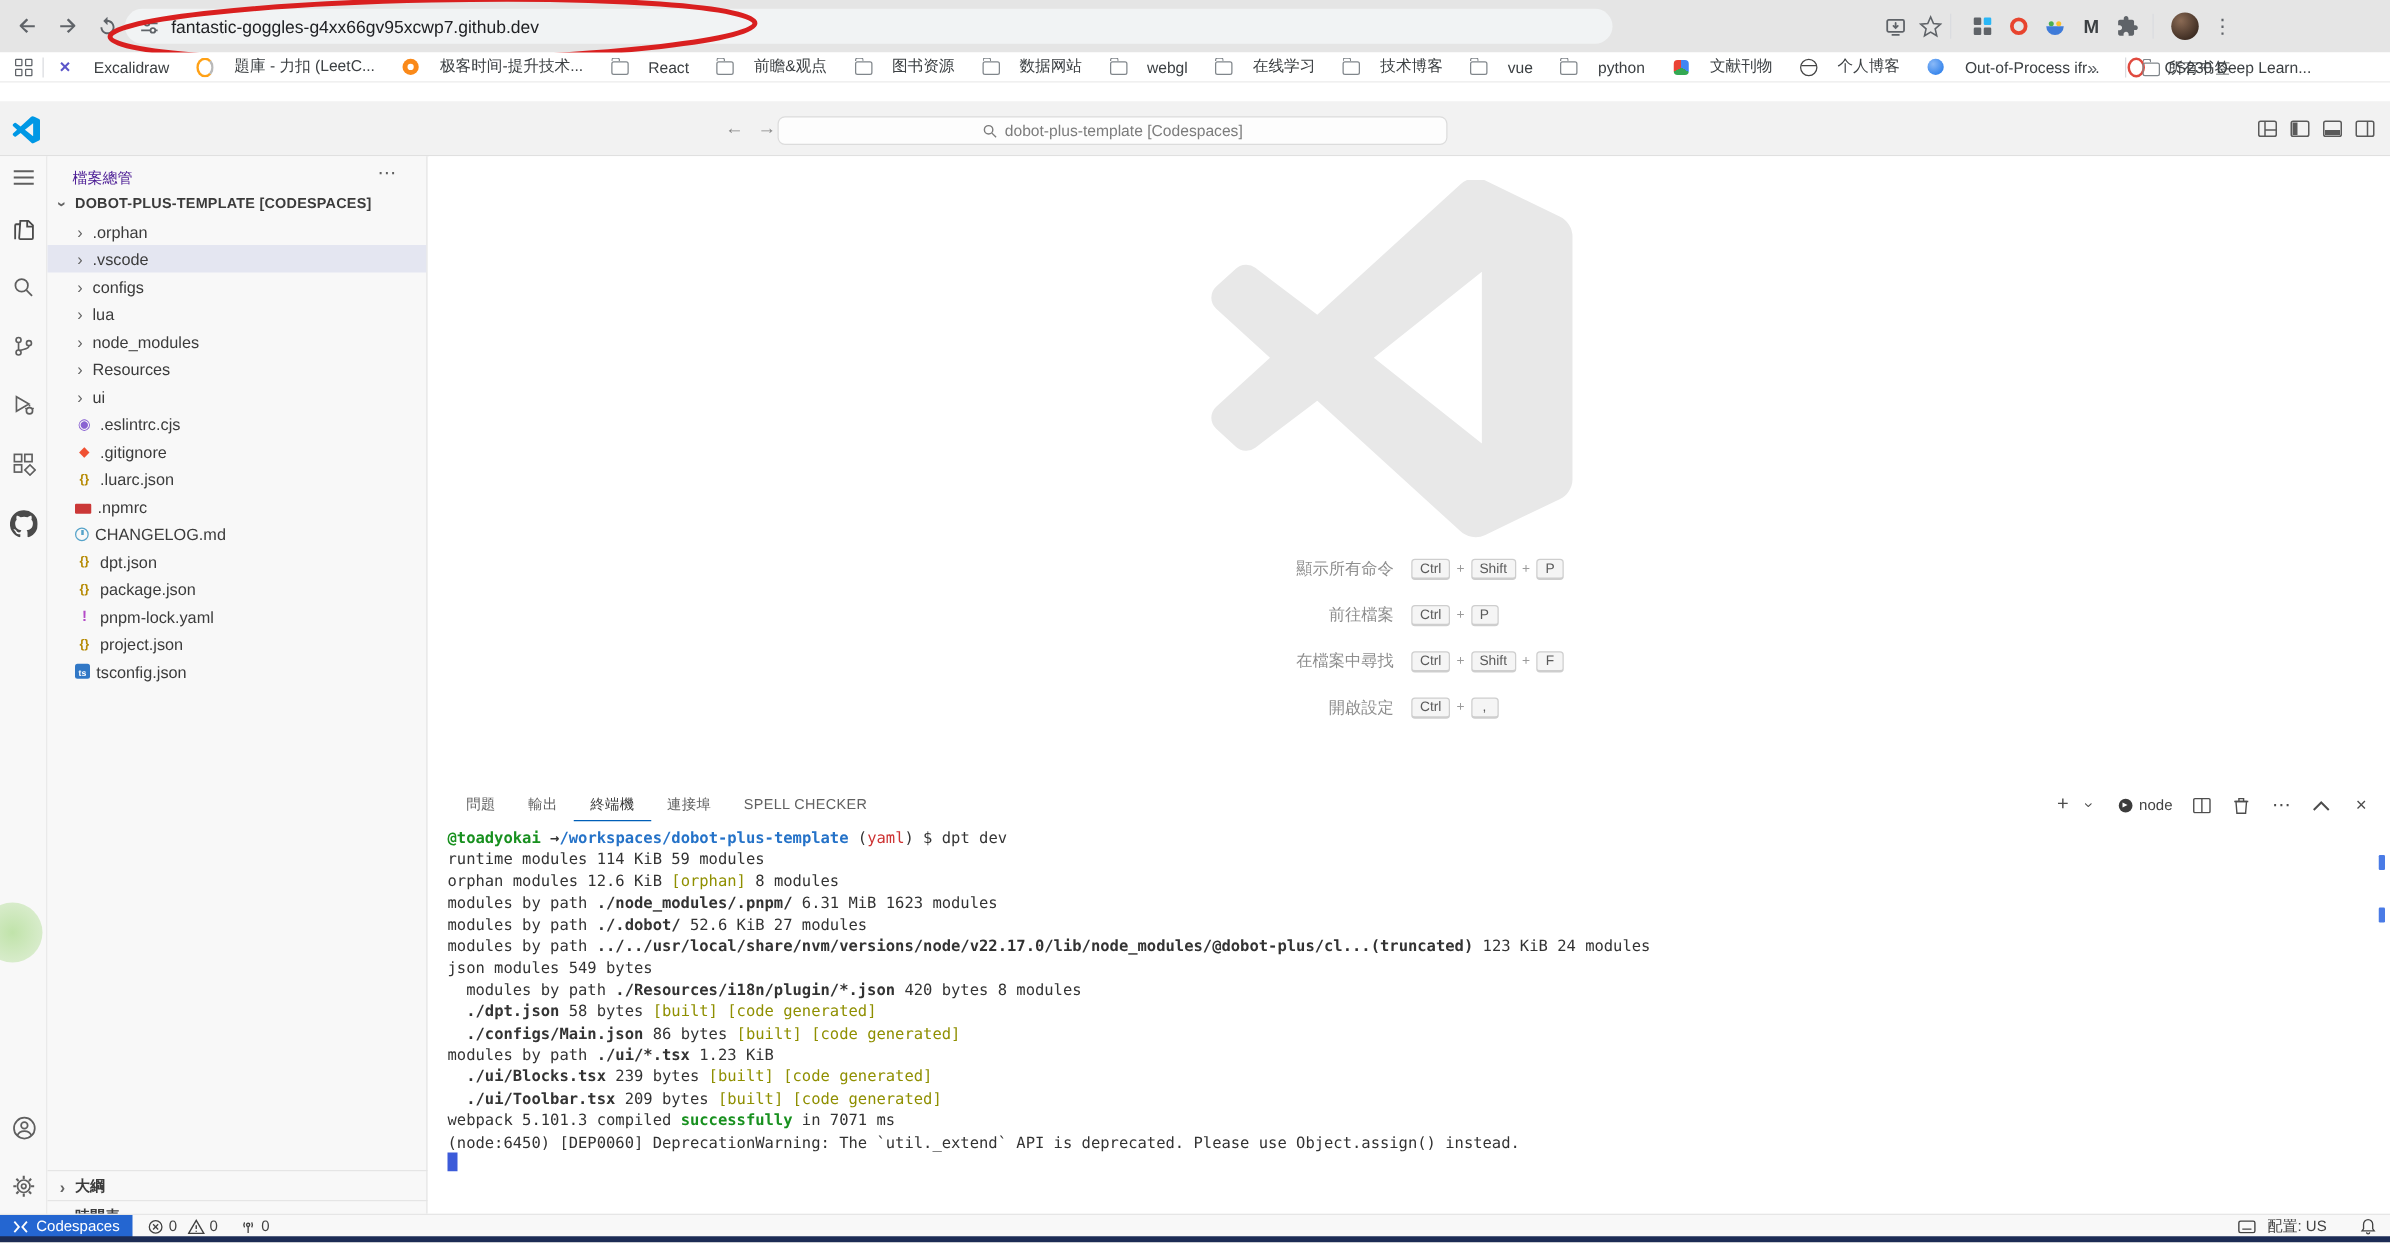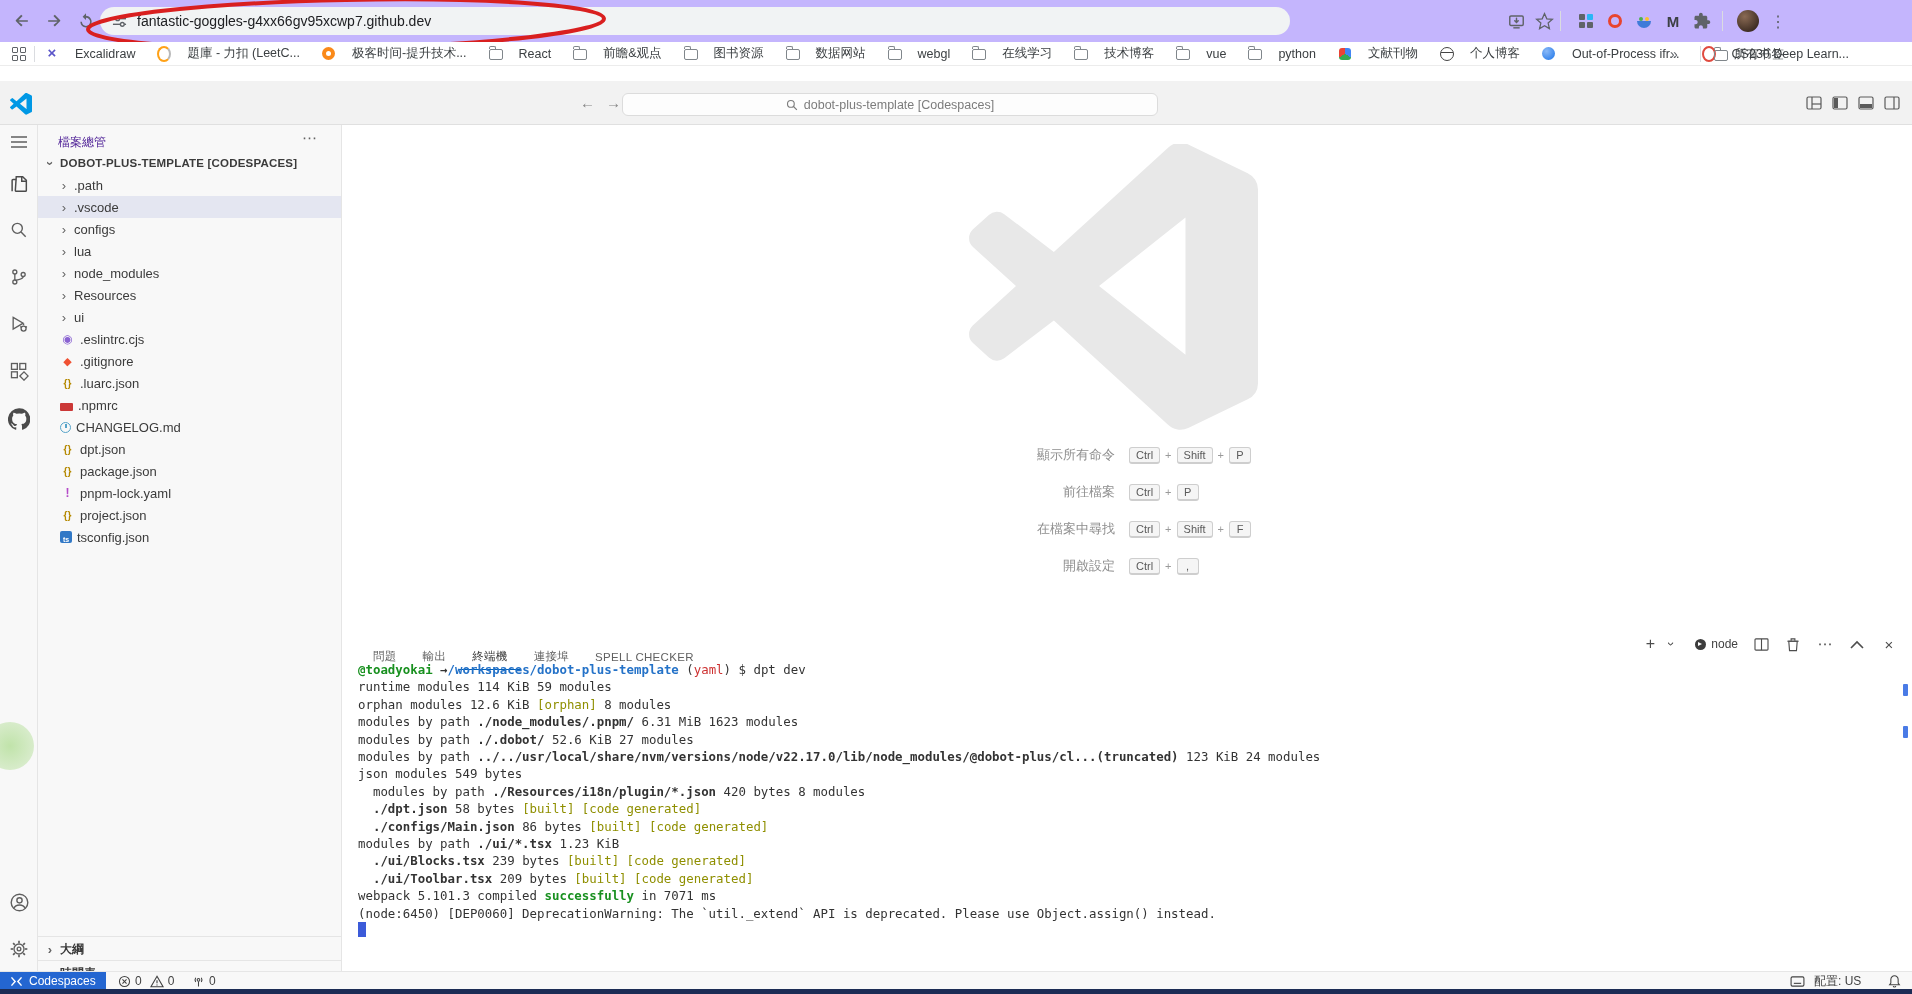--- a/index.html
+++ b/index.html
@@ -2,21 +2,21 @@
 <html><head>
 <meta charset="utf-8">
 <style>
   html,body{margin:0;padding:0;background:#cfcfcf;}
   .screen{position:relative;width:1912px;height:994px;background:#fff;overflow:hidden;
           font-family:"Liberation Sans",sans-serif;-webkit-font-smoothing:antialiased;}
   .abs{position:absolute;}
   svg{display:block;}
 
   
-  .c-toolbar{position:absolute;left:0;top:0;width:1912px;height:42px;background:#c4b5fd;}
+  .c-toolbar{position:absolute;left:0;top:0;width:1912px;height:42px;background:#e5e5e5;}
   .nav-btn{position:absolute;top:9px;width:24px;height:24px;display:flex;align-items:center;justify-content:center;color:#5f6368;}
   .url-pill{position:absolute;left:100px;top:7px;width:1190px;height:28px;border-radius:14px;background:#f1f3f4;display:flex;align-items:center;padding:0 12px;box-sizing:border-box;}
   .url-text{font-size:14px;color:#202124;margin-left:10px;white-space:nowrap;}
   .tb-ico{position:absolute;top:9px;width:24px;height:24px;display:flex;align-items:center;justify-content:center;color:#5f6368;}
   .tb-sep{position:absolute;top:11px;width:1px;height:20px;background:#dadce0;}
   .avatar{width:22px;height:22px;border-radius:50%;background:radial-gradient(circle at 35% 30%,#8a6a54,#241812);}
   .ext-grid{width:14px;height:14px;display:grid;grid-template-columns:6px 6px;grid-template-rows:6px 6px;gap:2px;}
   .ext-grid i{background:#5f6368;border-radius:1px;}
   .ext-grid i.cy{background:#29b6f6;}
   .ext-o{width:14px;height:14px;border:3px solid #e8442e;border-radius:50%;box-sizing:border-box;}
@@ -85,21 +85,21 @@
   .watermark{position:absolute;left:620px;top:19px;width:300px;height:290px;}
   .shortcuts{position:absolute;left:460px;top:319px;width:560px;}
   .sc-row{display:flex;align-items:center;height:22px;margin-bottom:15px;}
   .sc-label{width:312px;text-align:right;font-size:13px;color:#8e8e8e;margin-right:14px;white-space:nowrap;}
   .sc-keys{display:flex;align-items:center;gap:5px;}
   kbd{font-family:"Liberation Sans",sans-serif;font-size:11px;color:#5a5a5a;background:#f5f5f5;border:1px solid #cecece;border-bottom-width:2px;border-radius:3px;padding:1px 6px;min-width:8px;text-align:center;}
   .sc-plus{font-size:11px;color:#9a9a9a;}
 
   
   .panel{position:absolute;left:343px;top:630px;width:1569px;height:341px;background:#fff;}
-  .ptabs{position:absolute;left:17px;top:13px;height:27px;display:flex;align-items:center;}
+  .ptabs{position:absolute;left:17px;top:0;height:27px;display:flex;align-items:center;}
   .ptab{padding:0 13px;font-size:11.5px;color:#616161;height:100%;display:flex;align-items:center;box-sizing:border-box;cursor:pointer;letter-spacing:.3px;}
   .ptab.active{color:#3b3b3b;border-bottom:1.5px solid #005fb8;}
   .ptools{position:absolute;right:14px;top:4px;height:20px;display:flex;align-items:center;gap:14px;color:#4d4d4d;}
   .ptool{display:flex;align-items:center;justify-content:center;width:18px;height:18px;cursor:pointer;}
   .pt-plus{font-size:16px;line-height:16px;}
   .pt-chev{font-size:13px;transform:rotate(90deg);color:#4d4d4d;}
   .pt-pill{display:flex;align-items:center;gap:5px;font-size:12px;color:#424242;cursor:pointer;}
   .pt-pill .dot{width:11px;height:11px;border-radius:50%;background:#3c3c3c;position:relative;}
   .pt-pill .dot::after{content:'';position:absolute;left:3px;top:3px;border-left:4px solid #fff;border-top:2.5px solid transparent;border-bottom:2.5px solid transparent;}
   .pt-x{font-size:15px;}
@@ -441,21 +441,21 @@
     <span class="sb-title">檔案總管</span>
     <span class="sb-more">⋯</span>
     <div class="tree">
       <div class="trow root-row">
         <span class="tchev open">›</span>
         <span>DOBOT-PLUS-TEMPLATE [CODESPACES]</span>
       </div>
       <div>
           <div class="trow">
             <span class="tchev">›</span>
-            <span>.path</span>
+            <span>.orphan</span>
           </div>
           <div class="trow selected">
             <span class="tchev">›</span>
             <span>.vscode</span>
           </div>
           <div class="trow">
             <span class="tchev">›</span>
             <span>configs</span>
           </div>
           <div class="trow">

